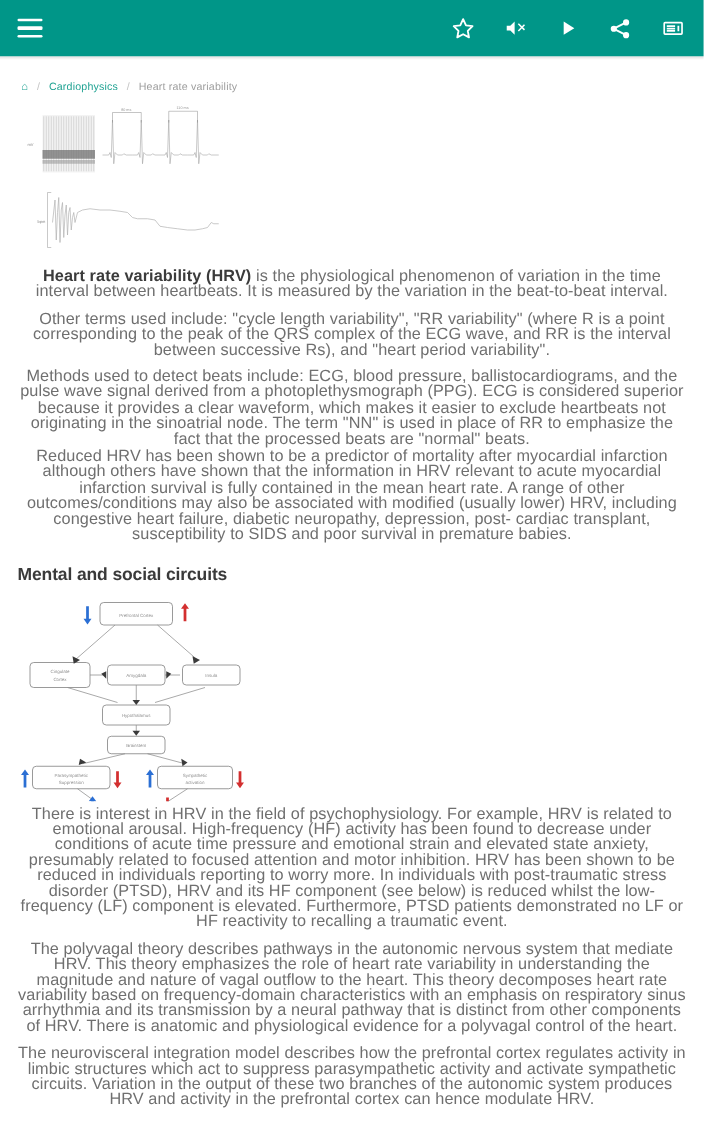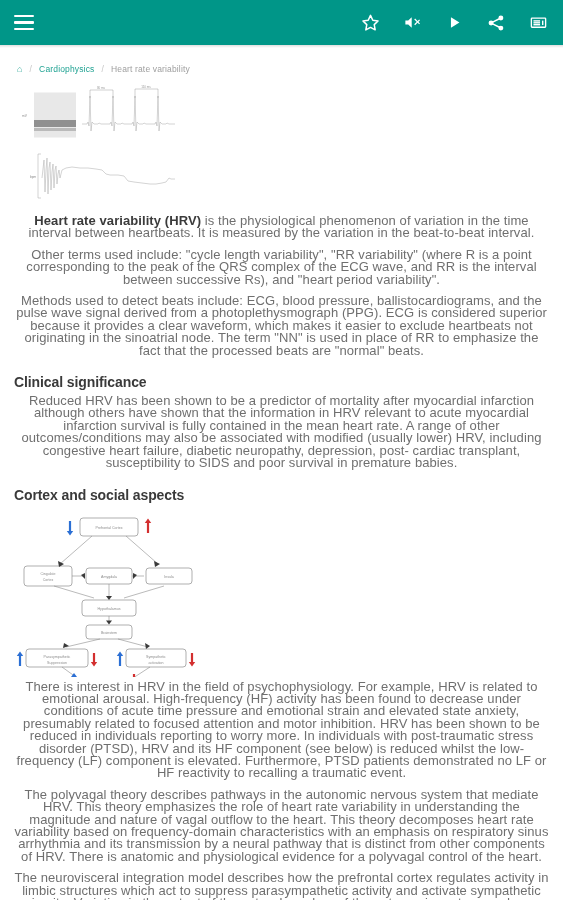--- a/index.html
+++ b/index.html
@@ -238,24 +238,23 @@
 
   </div>
 
   <p class="body-text">
     <b>Heart rate variability</b><b>&nbsp;</b><b>(HRV)</b><span> is the physiological phenomenon of variation in the time interval between heartbeats. It is measured by the variation in the beat-to-beat interval.</span>
   </p>
 
   <p class="body-text">Other terms used include: "cycle length variability", "RR variability" (where R is a point corresponding to the peak of the QRS complex of the ECG wave, and RR is the interval between successive Rs), and "heart period variability".</p>
   <p class="body-text">Methods used to detect beats include: ECG, blood pressure, ballistocardiograms, and the pulse wave signal derived from a photoplethysmograph (PPG). ECG is considered superior because it provides a clear waveform, which makes it easier to exclude heartbeats not originating in the sinoatrial node. The term "NN" is used in place of RR to emphasize the fact that the processed beats are "normal" beats.</p>
 
-  <h2 class="section-title">Clinical significance</h2>
   <p class="body-text" style="margin-top:2px;">Reduced HRV has been shown to be a predictor of mortality after myocardial infarction although others have shown that the information in HRV relevant to acute myocardial infarction survival is fully contained in the mean heart rate. A range of other outcomes/conditions may also be associated with modified (usually lower) HRV, including congestive heart failure, diabetic neuropathy, depression, post- cardiac transplant, susceptibility to SIDS and poor survival in premature babies.</p>
 
-  <h2 class="section-title">Cortex and social aspects</h2>
+  <h2 class="section-title">Mental and social circuits</h2>
 
   <div class="diagram-wrap">
     <div class="diagram">
       <svg viewBox="0 0 190 165" preserveAspectRatio="xMinYMin meet">
 
         <rect class="dg-box" x="66" y="6" width="58" height="18" rx="3"></rect>
         <text class="dg-label" x="95" y="17.4">Prefrontal Cortex</text>
 
         <g>
           <line x1="56" y1="9" x2="56" y2="20" stroke="#2b6fd4" stroke-width="2.2"></line>

